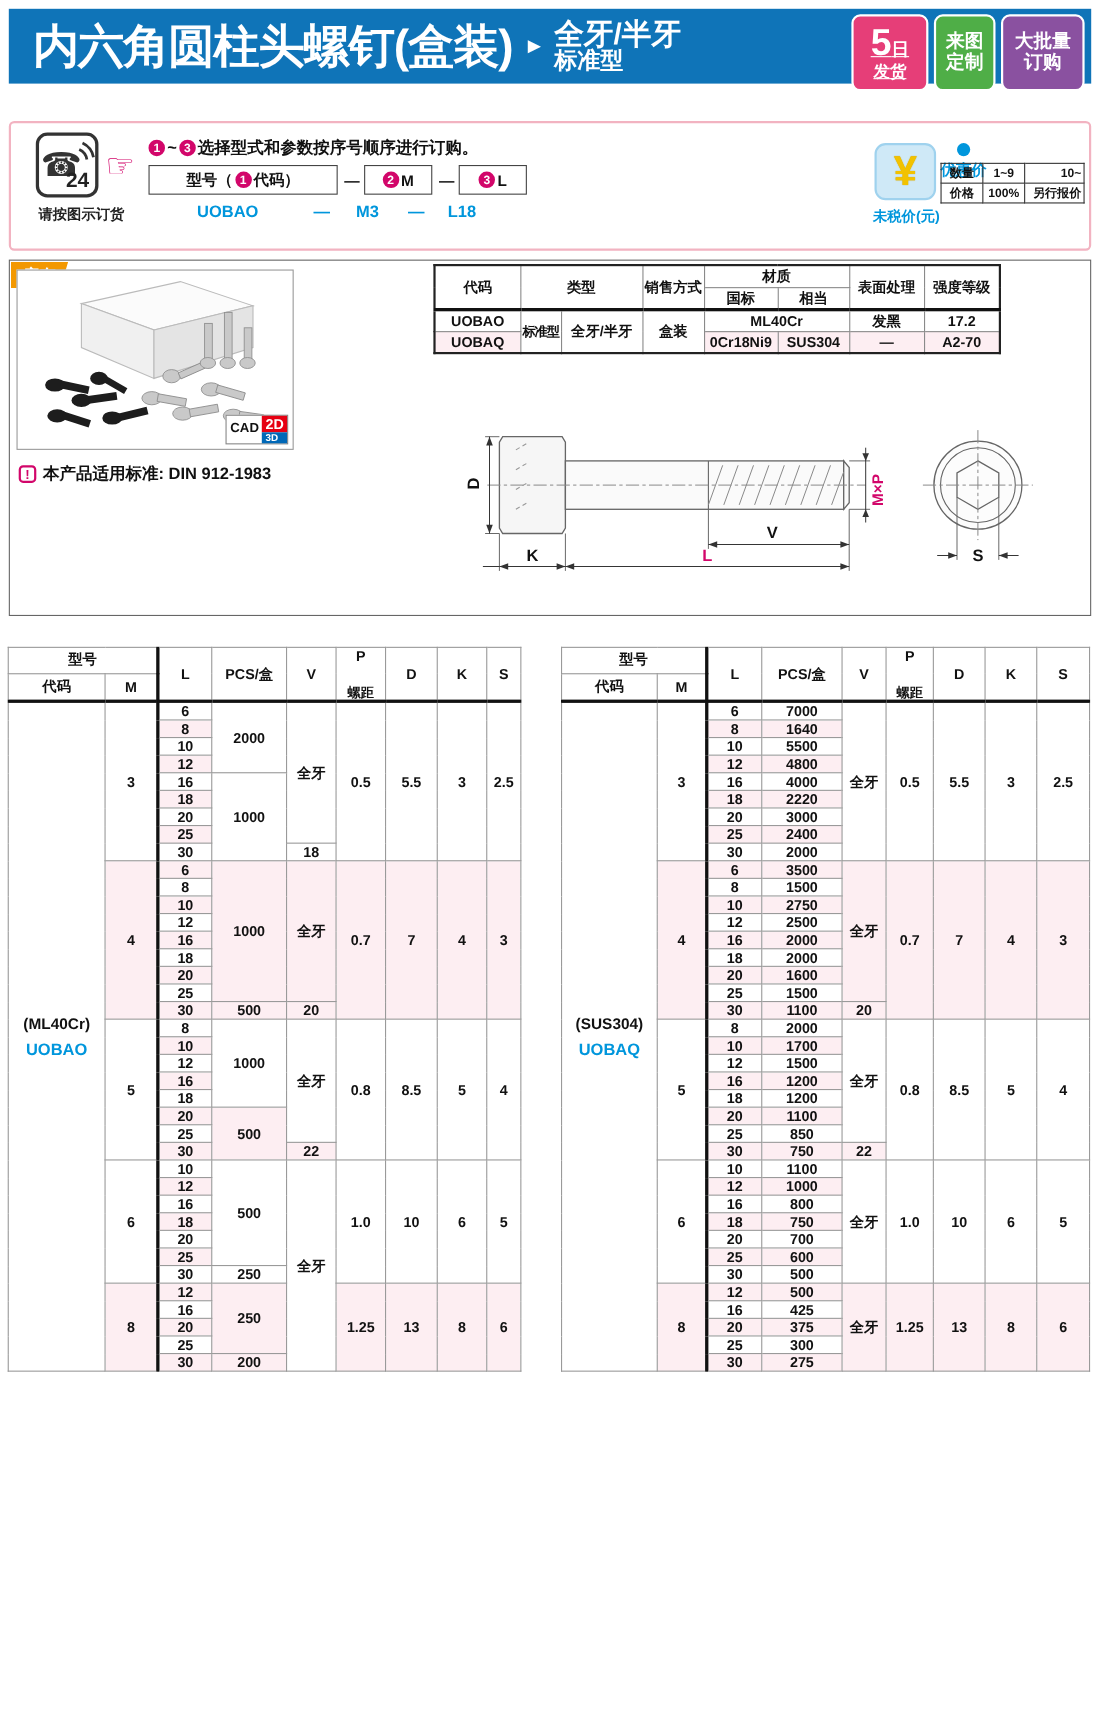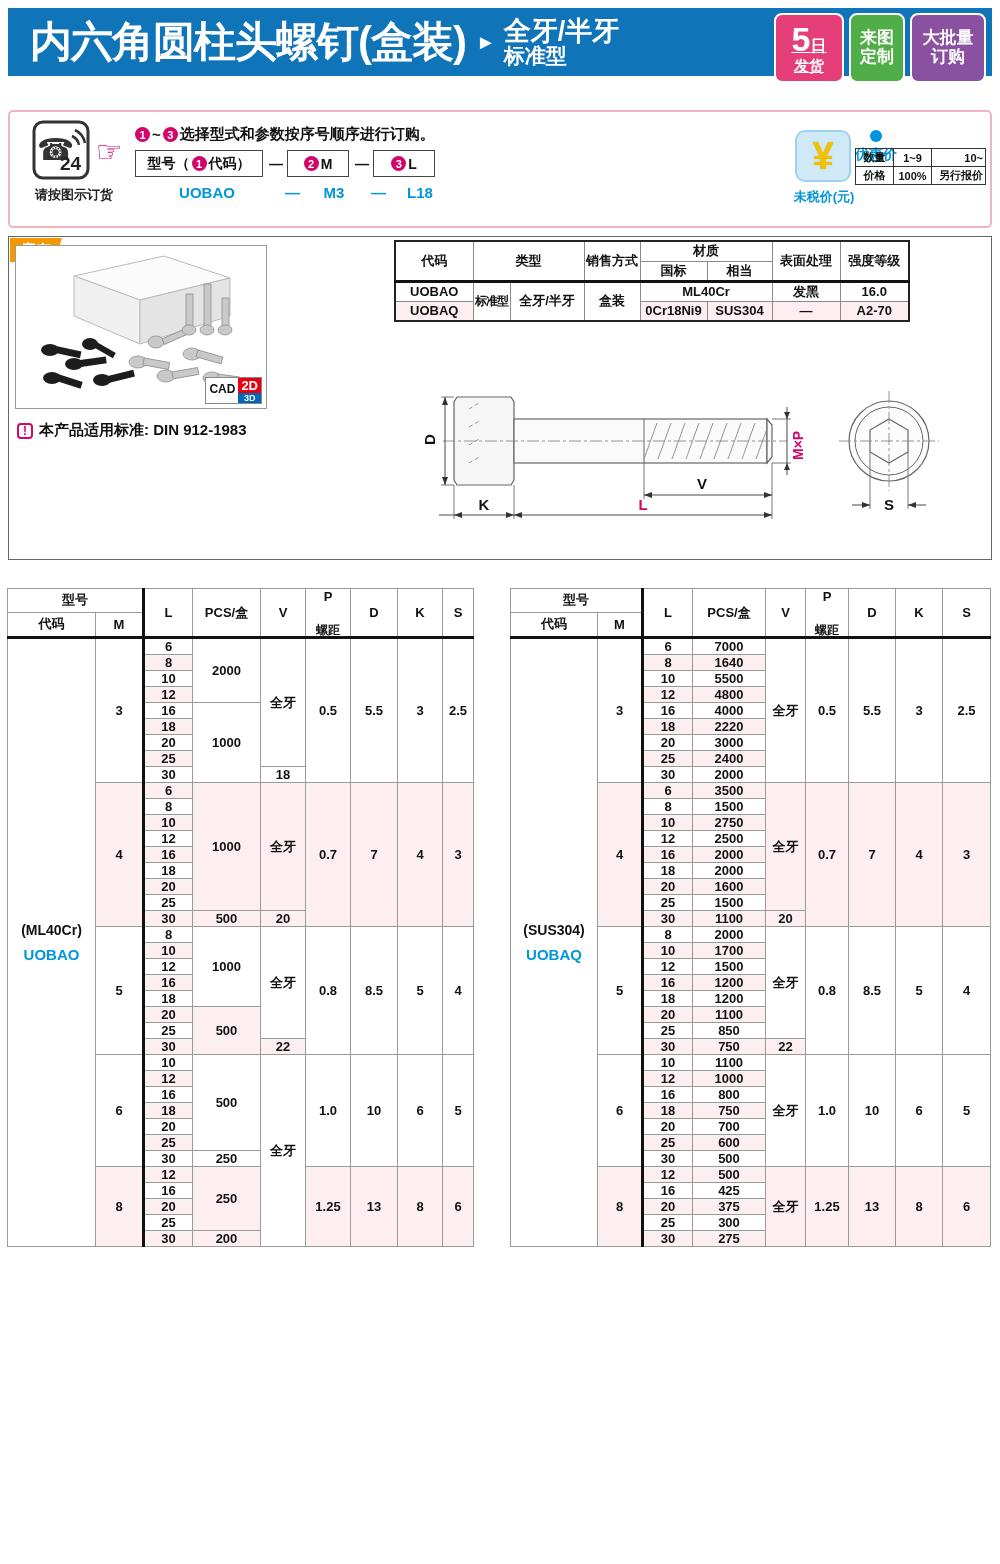--- a/index.html
+++ b/index.html
@@ -36,21 +36,21 @@
                    font-size:13px; font-weight:bold; color:#222; }
   .hand { position:absolute; left:86px; top:22px; font-size:30px; color:#d2066a; font-weight:bold; }
   .num-circle { display:inline-flex; width:15px; height:15px; border-radius:50%;
                 background:#d2066a; color:#fff; font-size:11px; font-weight:bold;
                 align-items:center; justify-content:center; vertical-align:1px; }
   .instruction { position:absolute; left:125px; top:13px; font-size:15px; font-weight:bold;
                  color:#111; display:flex; align-items:center; gap:2px; }
   .pattern-row { position:absolute; left:125px; top:38px; display:flex; gap:6px; align-items:center; }
   .pbox { height:27px; border:1px solid #444; display:flex; align-items:center;
           justify-content:center; gap:2px; font-size:14px; font-weight:bold; color:#111; }
-  .pbox.w1 { width:128px; } .pbox.w2 { width:62px; }
+  .pbox.w1 { width:172px; } .pbox.w2 { width:62px; }
   .pdash { width:12px; text-align:center; font-weight:bold; font-size:14px; color:#111; }
   .example-row { position:absolute; left:125px; top:72px; display:flex; gap:6px; align-items:center;
                  color:#0096dc; font-size:15px; font-weight:bold; }
   .eslot { text-align:center; } .e1 { width:144px; } .e2 { width:62px; } .ed { width:12px; }
 
   .yen-tile { position:absolute; left:785px; top:18px; width:56px; height:52px;
               background:#cfe9f7; border:2px solid #9fd2ee; border-radius:10px;
               display:flex; align-items:center; justify-content:center; }
   .yen-tile span { color:#f2c200; font-size:38px; font-weight:bold;
                    text-shadow:0 0 1px #c79a00; }
@@ -65,21 +65,21 @@
   .price-table .c1 { width:38px; } .price-table .c2 { width:38px; } .price-table .c3 { width:54px;text-align:right; }
 
   
   .stock-box { position:absolute; left:8px; top:236px; width:984px; height:324px;
                border:1px solid #666; background:#fff; }
   .stock-badge { position:absolute; left:1px; top:1px; width:52px; height:24px;
                  background:#f39800; color:#fff; font-size:15px; font-weight:bold;
                  display:flex; align-items:center; justify-content:center;
                  clip-path:polygon(0 0,100% 0,86% 100%,0 100%); }
   .photo { position:absolute; left:6px; top:8px; width:252px; height:164px;
-           border:1px solid #999; background:#fff;text-align:center; }
+           border:1px solid #999; background:#fff; }
   .cad-badge { position:absolute; right:4px; bottom:4px; display:flex; border:1px solid #888;
                background:#fff; }
   .cad-badge .cad { font-size:12px; font-weight:bold; color:#111; padding:4px 3px; }
   .cad-badge .dd { display:flex; flex-direction:column; }
   .cad-badge .d2 { background:#e60012; color:#fff; font-size:13px; font-weight:bold; padding:0 3px; }
   .cad-badge .d3 { background:#0068b7; color:#fff; font-size:9px; font-weight:bold; padding:0 3px; }
   .std-note { position:absolute; left:8px; top:184px; display:flex; align-items:center; gap:6px;
               font-size:15px; font-weight:bold; color:#111; }
   .note-icon { width:16px; height:16px; border:2px solid #d2066a; border-radius:4px;
                color:#d2066a; font-size:12px; font-weight:bold; display:flex;
@@ -287,21 +287,21 @@
       </tr>
     </thead>
     <tbody>
       <tr>
         <td class="blu">UOBAO</td>
         <td rowspan="2" class="tight">标准型</td>
         <td rowspan="2">全牙/半牙</td>
         <td rowspan="2">盒装</td>
         <td colspan="2">ML40Cr</td>
         <td>发黑</td>
-        <td>16.0</td>
+        <td>17.2</td>
       </tr>
       <tr class="pinkrow">
         <td class="blu">UOBAQ</td>
         <td>0Cr18Ni9</td>
         <td>SUS304</td>
         <td>—</td>
         <td>A2-70</td>
       </tr>
     </tbody>
   </table>

